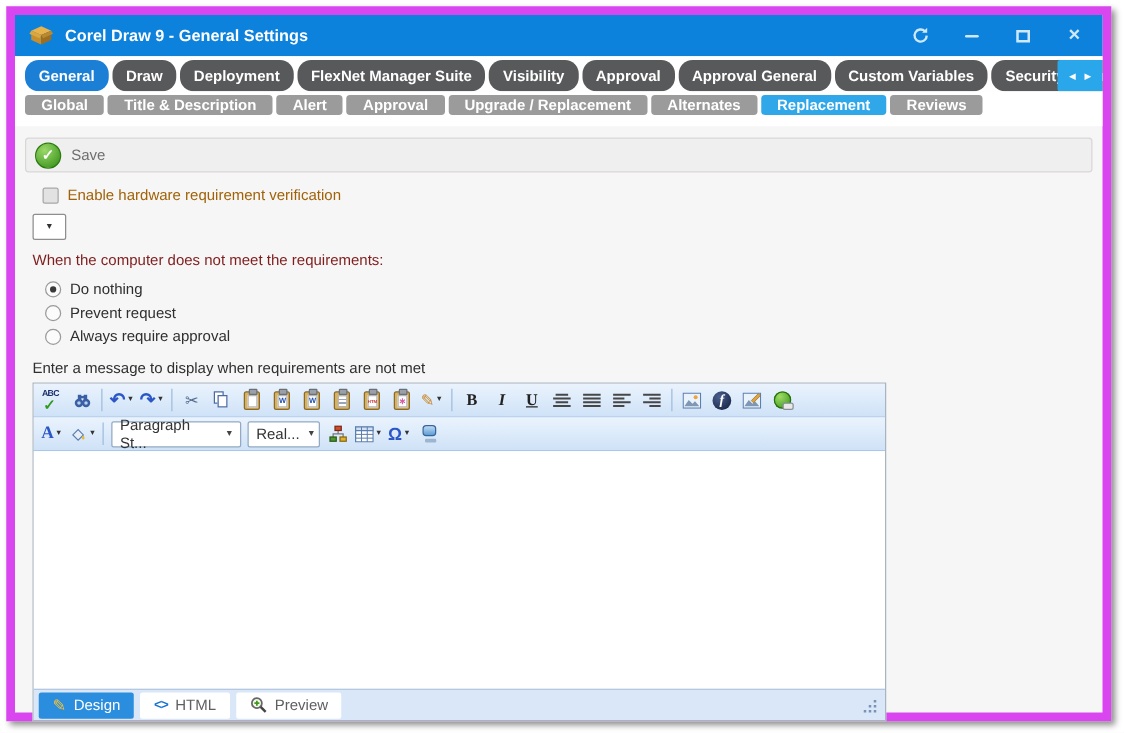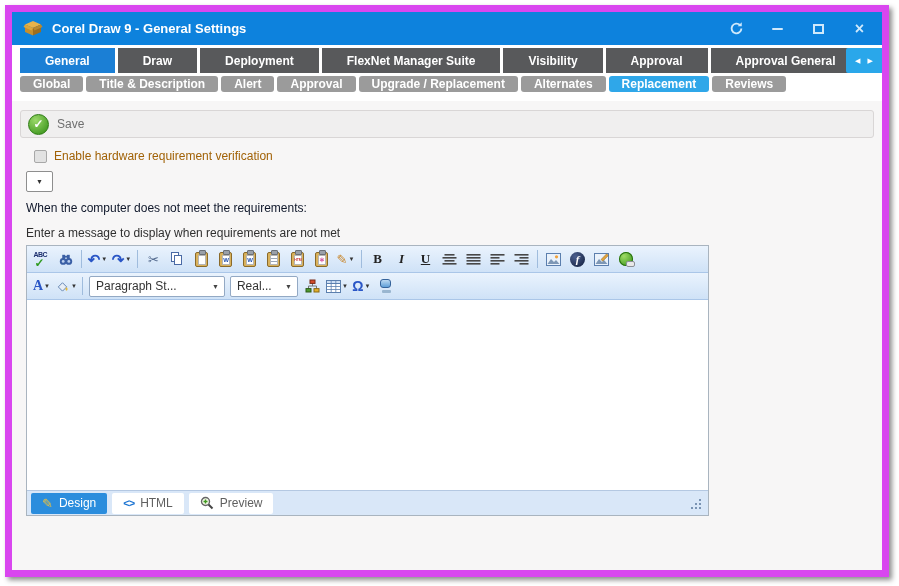--- a/index.html
+++ b/index.html
@@ -18,22 +18,22 @@
   .wcb { background:transparent; border:none; width:17px; height:17px; display:flex;
          align-items:center; justify-content:center; cursor:default; }
   .wc-min { width:11px; height:2px; background:#cfe9fb; border-radius:1px; display:block; }
   .wc-max { width:11px; height:10px; border:2px solid #cfe9fb; display:block; }
   .wc-x { color:#cfe9fb; font-size:16px; font-weight:700; line-height:1; }
 
   
   .tabs1 { background:#fff; height:28px; padding:3px 0 0 8px; display:flex; gap:3px;
            position:relative; overflow:hidden; }
   .tab1 { background:#58595b; color:#fff; font-size:12px; font-weight:600;
-          padding:0 25px; height:25px; display:flex; align-items:center;
-          border-radius:0; white-space:nowrap; }
+          padding:0 11px; height:25px; display:flex; align-items:center;
+          border-radius:11px; white-space:nowrap; }
   .tab1.sel { background:#1b7fd5; }
   .tab1.clipped { flex:1 0 auto; border-top-right-radius:0; border-bottom-right-radius:0; }
   .tabscroll { position:absolute; right:0; top:3px; width:36px; height:25px;
                background:#2aa7ea; border-radius:2px 0 0 2px; display:flex;
                align-items:center; justify-content:center; gap:5px; z-index:2; }
   .tsb { background:transparent; border:none; color:#fff; font-size:7px; padding:0 1px; }
 
   .tabs2 { background:#fff; height:28px; padding:3px 0 0 8px; display:flex; gap:3px; }
   .tab2 { background:#9b9b9b; color:#fff; font-size:12px; font-weight:600;
           padding:0 13px; height:16px; display:flex; align-items:center;
@@ -53,21 +53,21 @@
 
   .chk-row { margin:11px 0 0 22px; display:flex; align-items:center; gap:7px;
              font-size:12px; color:#a16207; }
   .chkbox { width:13px; height:13px; background:#e2e2e2; border:1px solid #a8a8a8;
             border-radius:2px; }
 
   .ddbtn { margin:8px 0 0 14px; width:27px; height:21px; background:#fff;
            border:1px solid #8e8e8e; border-radius:2px; font-size:7px; color:#333;
            display:flex; align-items:center; justify-content:center; }
 
-  .question { margin:9px 0 0 14px; font-size:12px; color:#0f172a; }
+  .question { margin:9px 0 0 14px; font-size:12px; color:#7f1d1d; }
 
   .radios { margin:9px 0 0 24px; display:flex; flex-direction:column; gap:5px; }
   .radio-row { display:flex; align-items:center; gap:7px; font-size:12px; color:#2f2f2f;
                height:14px; }
   .radio { width:13px; height:13px; border:1px solid #9a9a9a; border-radius:50%;
            background:#fbfbfb; position:relative; flex:none; }
   .radio.on::after { content:''; position:absolute; inset:3px; background:#3a3a3a;
                      border-radius:50%; }
 
   .msg-label { margin:11px 0 0 14px; font-size:12px; color:#2f2f2f; }
@@ -77,21 +77,21 @@
   .tb { display:flex; align-items:center; gap:1px; padding:2px 3px; height:27px;
         background:linear-gradient(#eaf3fd,#cfe2f7); border-bottom:1px solid #aac6e8; }
   .tbtn { min-width:23px; height:22px; background:transparent; border:none; border-radius:2px;
           display:flex; align-items:center; justify-content:center; gap:1px; padding:0 1px; }
   .dd { font-size:6px; color:#333; }
   .tbsep { width:1px; height:18px; background:#9fbcdd; margin:0 3px; flex:none; }
   .combo { height:21px; background:#fff; border:1px solid #93a9c4; border-radius:2px;
            display:flex; align-items:center; justify-content:space-between;
            font-size:12px; color:#333; padding:0 5px 0 6px; margin:0 2px; flex:none; }
   .combo .ar { font-size:7px; color:#444; margin-left:6px; }
-  .combo.c0 { width:136px; } .combo.c1 { width:132px; } .combo.c2 { width:68px; }
+  .combo.c0 { width:104px; } .combo.c1 { width:132px; } .combo.c2 { width:58px; }
 
   .canvas { height:190px; background:#fff; }
 
   .ebottom { height:25px; background:#d9e7f8; border-top:1px solid #b4c8e2;
              display:flex; align-items:center; padding:2px 4px; gap:5px; }
   .etab { height:21px; display:flex; align-items:center; gap:6px; padding:0 11px;
           background:#fff; border:none; border-radius:2px; font-size:12px; color:#5f5f5f; }
   .etab.sel { background:#2b8ddd; color:#fff; }
   .grip { margin-left:auto; margin-right:2px; width:13px; height:13px; position:relative; }
   .grip::after { content:''; position:absolute; right:1px; bottom:1px; width:2px; height:2px;
@@ -232,20 +232,34 @@
         <span class="chkbox"></span>
         <span>Enable hardware requirement verification</span>
       </label>
 
       <button class="ddbtn">
         <span>▼</span>
       </button>
 
       <div class="question">When the computer does not meet the requirements:</div>
 
+      <div class="radios" id="radios">
+          <label class="radio-row">
+            <span class="radio on"></span>
+            <span>Do nothing</span>
+          </label>
+          <label class="radio-row">
+            <span class="radio"></span>
+            <span>Prevent request</span>
+          </label>
+          <label class="radio-row">
+            <span class="radio"></span>
+            <span>Always require approval</span>
+          </label>
+        </div>
 
       <div class="msg-label">Enter a message to display when requirements are not met</div>
 
       <div class="editor">
         <div class="tb" id="tb1">
             <button class="tbtn">
               <span class="ico">
                 <span class="ic-spell">
                   <span class="abc">ABC</span>
                   <span class="chk">✓</span>

